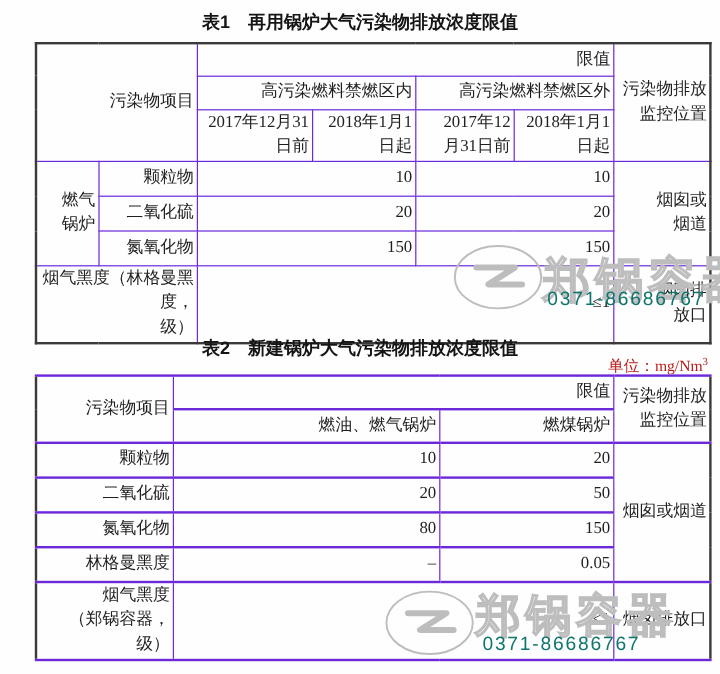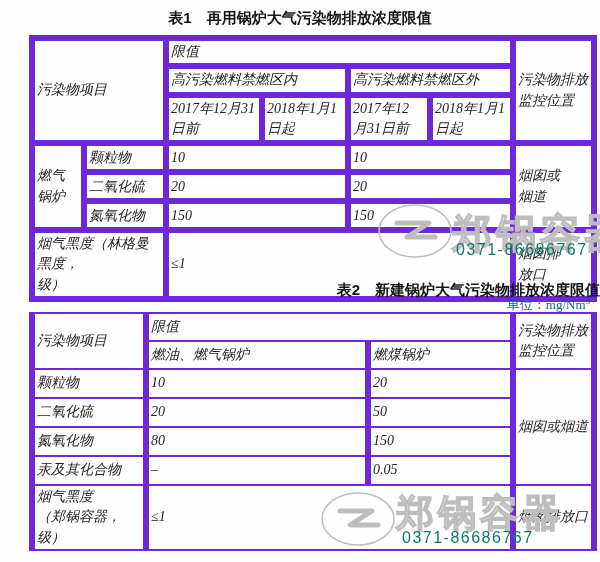--- a/index.html
+++ b/index.html
@@ -12,48 +12,47 @@
   }
   .page{position:relative;width:600px;height:410px;}
 
   .tbl-title{
     position:absolute;left:0;width:600px;
     text-align:center;
     font-family:"Liberation Sans","DejaVu Sans",sans-serif;
     font-weight:bold;font-size:15px;color:#151515;
   }
   #title1{top:9px;}
-  #title2{top:281px;text-align:right;}
+  #title2{top:281px;}
 
   .unit-note{
     position:absolute;top:296px;right:10px;
-    font-size:13px;color:#0369a1;
+    font-size:13px;color:#b91c1c;
   }
   .unit-note sup{font-size:9px;}
 
   table.limits{
     position:absolute;left:29px;
     width:562px;
     border-collapse:collapse;
     table-layout:fixed;
     border:2px solid #3a3a3a;
   }
   #table1{top:35px;}
   #table2{top:312px;}
 
   table.limits td{
-    border:6px solid #6d28d9;
-    text-align:left;
+    border:1px solid #6d28d9;
+    text-align:right;
     vertical-align:middle;
     font-size:14px;
     line-height:1.45;
     white-space:pre-line;
     padding:1px 2px;
     overflow:hidden;
-    font-style:italic;
   }
   #table2 td{border-top-width:2px;border-bottom-width:2px;}
   td.date-cell{font-size:13px;line-height:1.6;}
 
   
   #table1 tr.r1{height:27px;}
   #table1 tr.r2{height:28px;}
   #table1 tr.r3{height:41px;}
   #table1 tr.rb{height:29px;}
   #table1 tr.rs{height:42px;}
@@ -191,21 +190,21 @@
       <td>二氧化硫</td>
       <td>20</td>
       <td>50</td>
     </tr>
     <tr class="rb">
       <td>氮氧化物</td>
       <td>80</td>
       <td>150</td>
     </tr>
     <tr class="rb">
-      <td>汞及其化合物</td>
+      <td>林格曼黑度</td>
       <td>–</td>
       <td>0.05</td>
     </tr>
     <tr class="rs">
       <td>烟气黑度
 （郑锅容器，级）</td>
       <td colspan="2">≤1</td>
       <td>烟囱排放口</td>
     </tr>
   </tbody>

